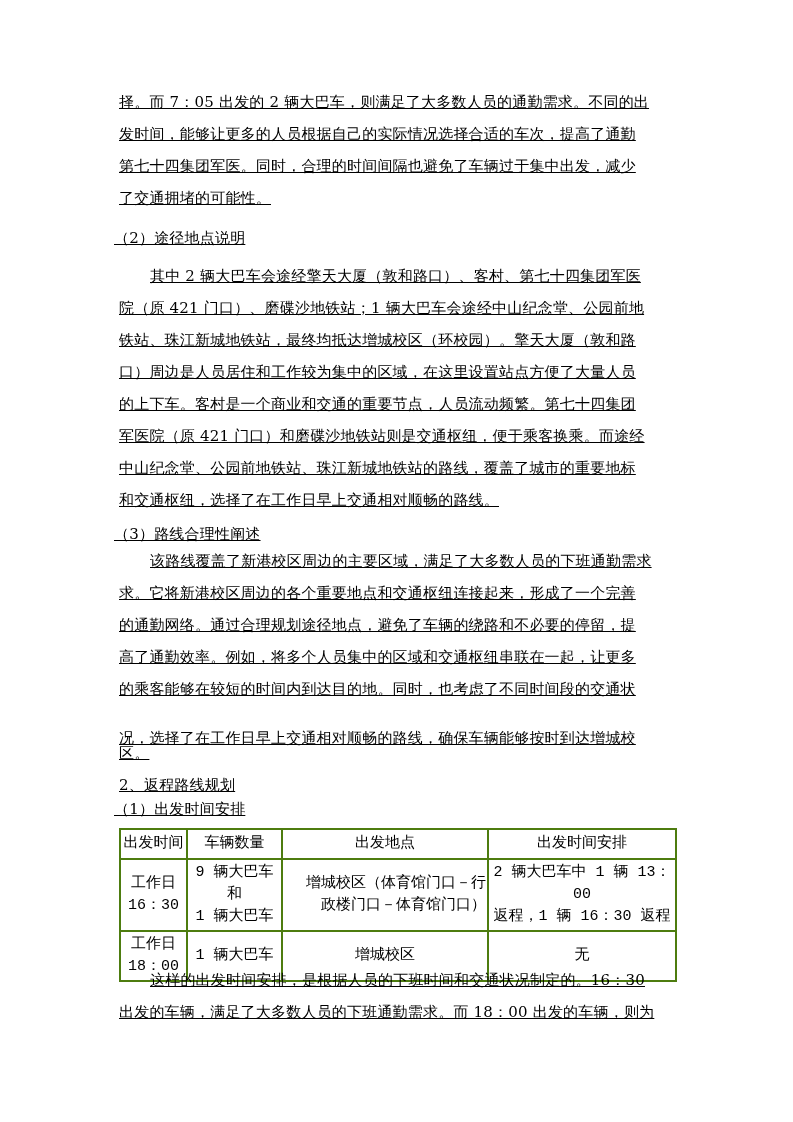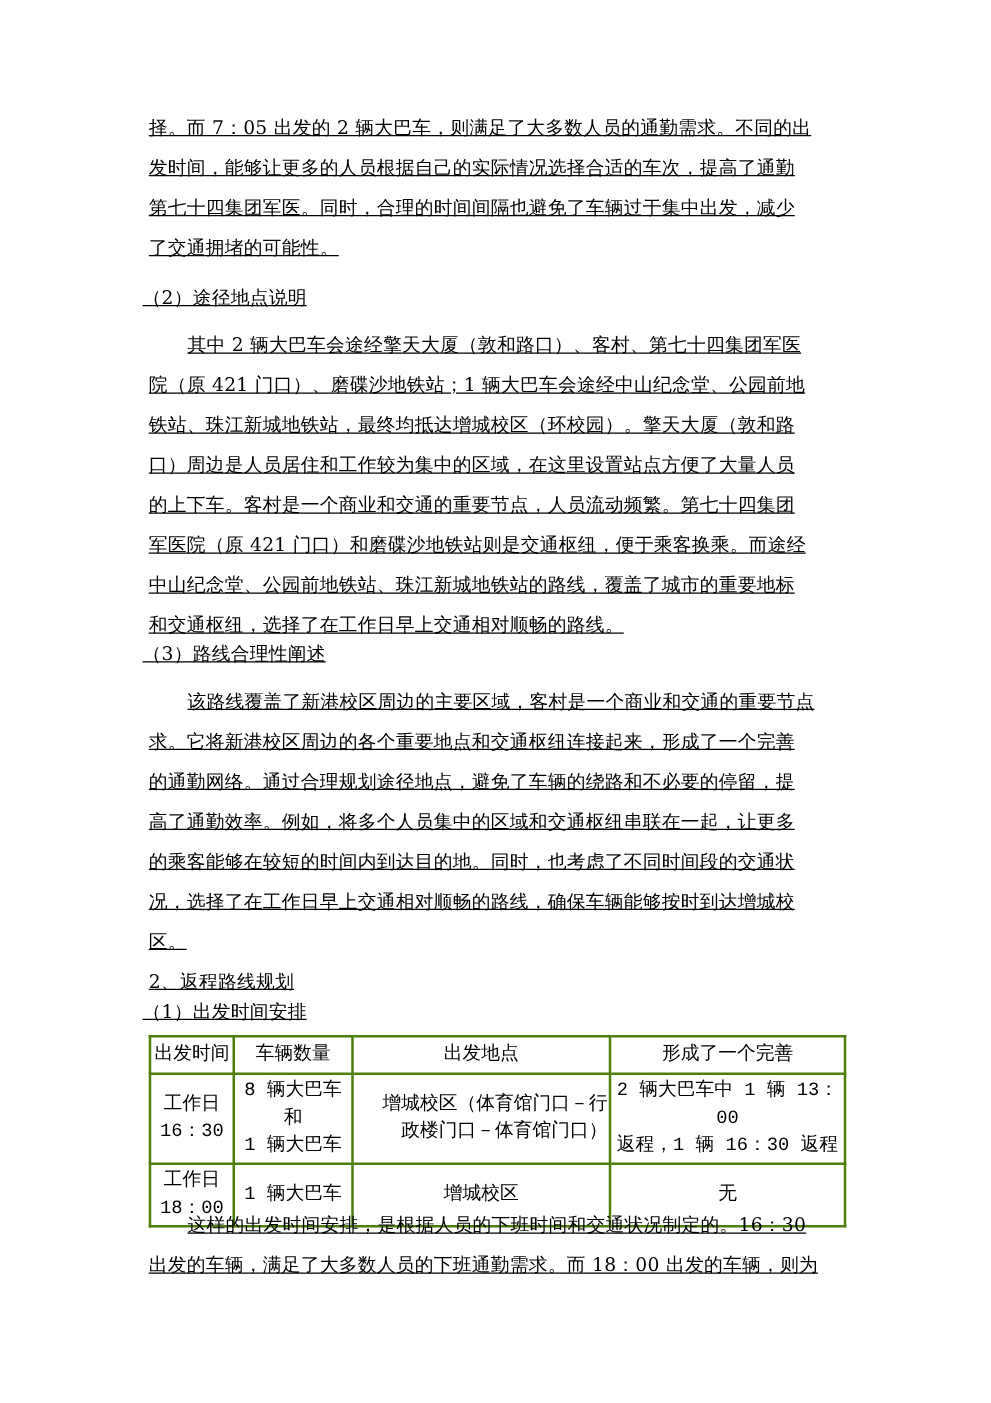--- a/index.html
+++ b/index.html
@@ -30,54 +30,54 @@
 
   <div class="line indent" style="top:174px">其中 2 辆大巴车会途经擎天大厦（敦和路口）、客村、第七十四集团军医</div>
   <div class="line" style="top:206px">院（原 421 门口）、磨碟沙地铁站；1 辆大巴车会途经中山纪念堂、公园前地</div>
   <div class="line" style="top:238px">铁站、珠江新城地铁站，最终均抵达增城校区（环校园）。擎天大厦（敦和路</div>
   <div class="line" style="top:270px">口）周边是人员居住和工作较为集中的区域，在这里设置站点方便了大量人员</div>
   <div class="line" style="top:302px">的上下车。客村是一个商业和交通的重要节点，人员流动频繁。第七十四集团</div>
   <div class="line" style="top:334px">军医院（原 421 门口）和磨碟沙地铁站则是交通枢纽，便于乘客换乘。而途经</div>
   <div class="line" style="top:366px">中山纪念堂、公园前地铁站、珠江新城地铁站的路线，覆盖了城市的重要地标</div>
   <div class="line" style="top:398px">和交通枢纽，选择了在工作日早上交通相对顺畅的路线。</div>
 
-  <div class="line" style="top:421px;left:-5px">（3）路线合理性阐述</div>
+  <div class="line" style="top:432px;left:-5px">（3）路线合理性阐述</div>
 
-  <div class="line indent" style="top:459px">该路线覆盖了新港校区周边的主要区域，客村是一个商业和交通的重要节点</div>
+  <div class="line indent" style="top:459px">该路线覆盖了新港校区周边的主要区域，满足了大多数人员的下班通勤需求</div>
   <div class="line" style="top:491px">求。它将新港校区周边的各个重要地点和交通枢纽连接起来，形成了一个完善</div>
   <div class="line" style="top:523px">的通勤网络。通过合理规划途径地点，避免了车辆的绕路和不必要的停留，提</div>
   <div class="line" style="top:555px">高了通勤效率。例如，将多个人员集中的区域和交通枢纽串联在一起，让更多</div>
   <div class="line" style="top:587px">的乘客能够在较短的时间内到达目的地。同时，也考虑了不同时间段的交通状</div>
-  <div class="line" style="top:619px">况，选择了在工作日早上交通相对顺畅的路线，确保车辆能够按时到达增城校</div>
+  <div class="line" style="top:636px">况，选择了在工作日早上交通相对顺畅的路线，确保车辆能够按时到达增城校</div>
   <div class="line" style="top:651px">区。</div>
 
   <div class="line" style="top:683px">2、返程路线规划</div>
   <div class="line" style="top:707px;left:-5px">（1）出发时间安排</div>
 
   <table class="sched">
     <colgroup>
       <col style="width:67px">
       <col style="width:95px">
       <col style="width:206px">
       <col style="width:188px">
     </colgroup>
     <tbody>
         <tr class="head">
       <td>出发时间</td>
       <td>车辆数量</td>
       <td>出发地点</td>
-      <td>形成了一个完善</td>
+      <td>出发时间安排</td>
     </tr>
     <tr class="r1">
       <td>
         <div>工作日</div>
         <div>16：30</div>
       </td>
       <td>
-        <div>8 辆大巴车和</div>
+        <div>9 辆大巴车和</div>
         <div>1 辆大巴车</div>
       </td>
       <td class="left">
         <div>增城校区（体育馆门口－行</div>
         <div>政楼门口－体育馆门口）</div>
       </td>
       <td>
         <div>2 辆大巴车中 1 辆 13：00</div>
         <div>返程，1 辆 16：30 返程</div>
       </td>

